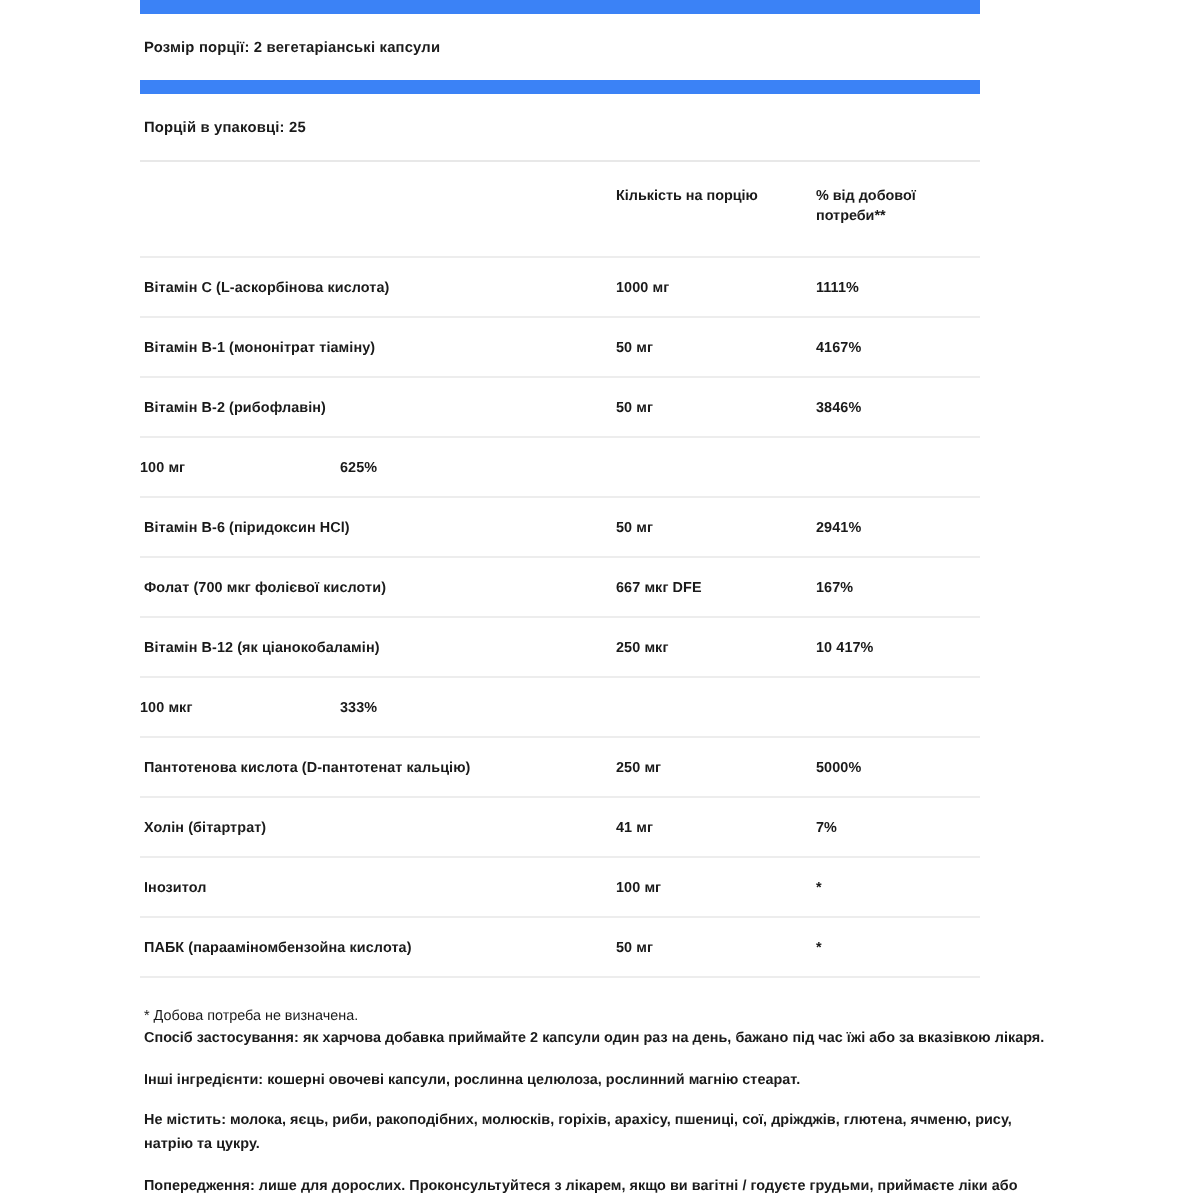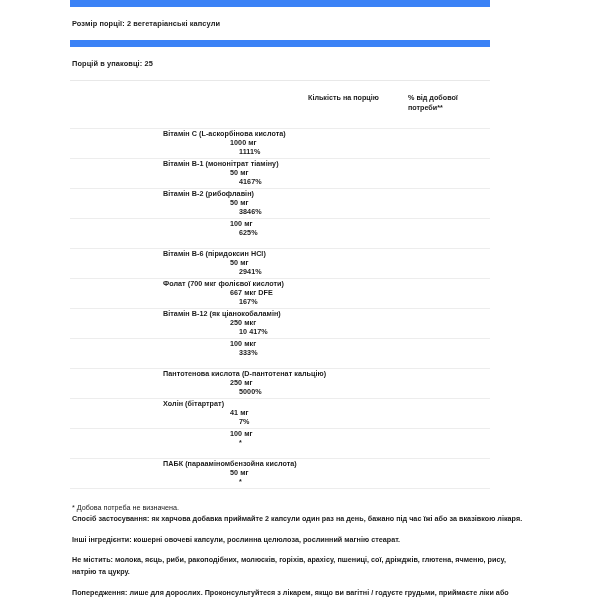--- a/index.html
+++ b/index.html
@@ -54,21 +54,20 @@
   .col-amt   { width: 100px; }
   .col-dv    { width: 82px; }
 
   
   .tbl-row {
     border-top: 1px solid #ededed;
     height: 30px;
     display: flex;
     align-items: center;
     box-sizing: border-box;
-    flex-direction: column;
   }
   .td {
     font-size: 7.2px;
     font-weight: bold;
     color: #1a1a1a;
     letter-spacing: 0.05px;
   }
   .tbl-bottom {
     border-top: 1px solid #ededed;
     height: 0;
@@ -163,20 +162,21 @@
         <div class="td col-name">Пантотенова кислота (D-пантотенат кальцію)</div>
         <div class="td col-amt">250 мг</div>
         <div class="td col-dv">5000%</div>
       </div>
       <div class="tbl-row">
         <div class="td col-name">Холін (бітартрат)</div>
         <div class="td col-amt">41 мг</div>
         <div class="td col-dv">7%</div>
       </div>
       <div class="tbl-row">
+        <div class="td col-name">Інозитол</div>
         <div class="td col-amt">100 мг</div>
         <div class="td col-dv">*</div>
       </div>
       <div class="tbl-row">
         <div class="td col-name">ПАБК (парааміномбензойна кислота)</div>
         <div class="td col-amt">50 мг</div>
         <div class="td col-dv">*</div>
       </div>
     </div>
   <div class="tbl-bottom"></div>

